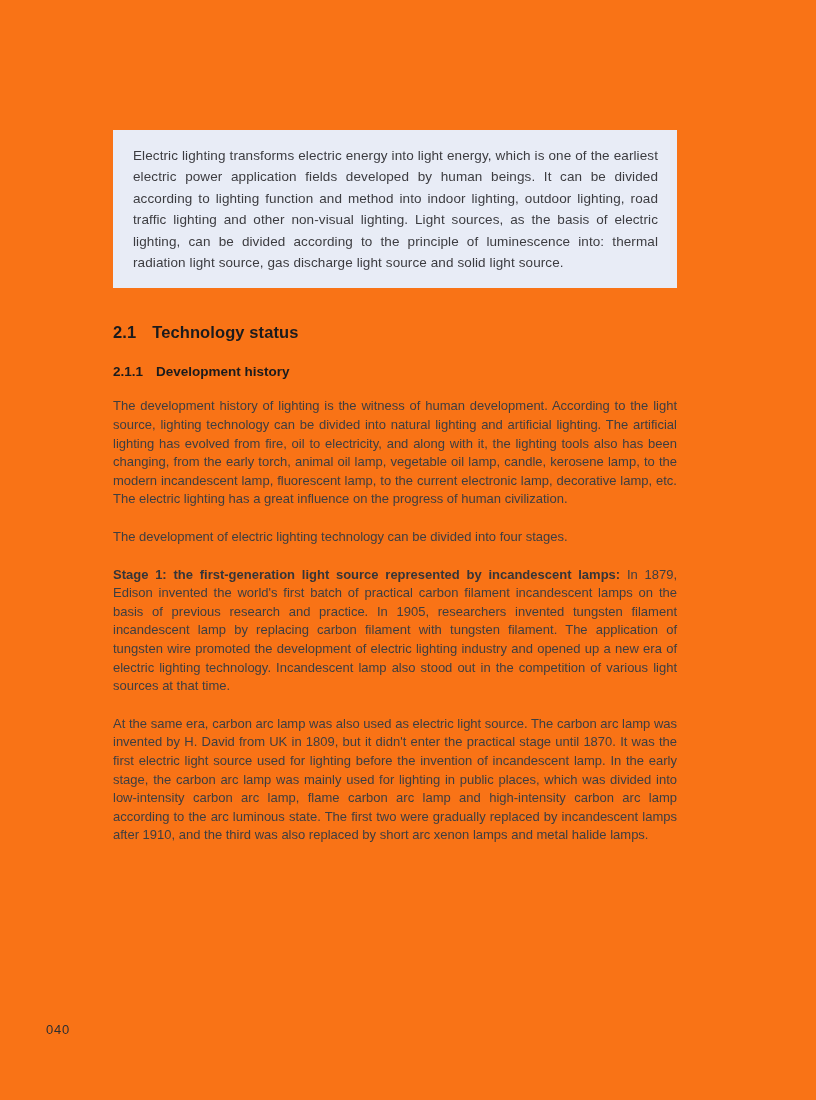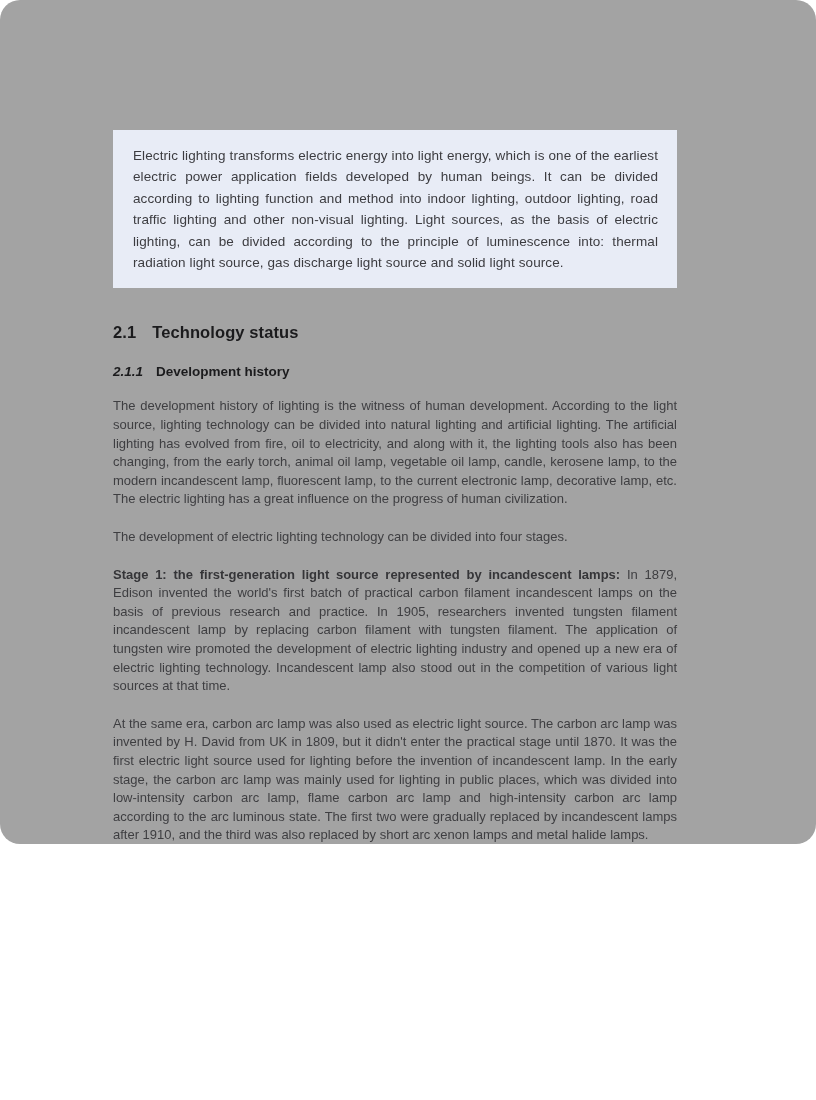--- a/index.html
+++ b/index.html
@@ -3,24 +3,23 @@
 <meta charset="utf-8">
 <style>
   * { margin: 0; padding: 0; box-sizing: border-box; }
   html, body {
     width: 816px; height: 1100px;
     background: #ffffff;
     font-family: "Liberation Sans", "DejaVu Sans", sans-serif;
   }
   .page {
     position: relative;
-    width: 816px; height: 844px;
-    background: #a3a3a3;
+    width: 816px; height: 1100px;
+    background: #f97316;
     overflow: hidden;
-    border-radius: 20px;
   }
   .content {
     position: absolute;
     left: 113px; top: 130px;
     width: 564px;
   }
   .intro-box {
     background: #e8ecf6;
     padding: 15px 19px 15px 20px;
     font-size: 13.5px;
@@ -36,21 +35,21 @@
     color: #1b1b1d;
     letter-spacing: 0.1px;
   }
   .h2 .sec-num { display: inline-block; margin-right: 16px; }
   .h3 {
     margin-top: 22px;
     font-size: 13.5px;
     font-weight: bold;
     color: #1b1b1d;
   }
-  .h3 .sec-num { display: inline-block; margin-right: 13px; font-style: italic; }
+  .h3 .sec-num { display: inline-block; margin-right: 13px; }
   .para {
     margin-top: 19px;
     font-size: 13px;
     line-height: 18.6px;
     text-align: justify;
     color: #3e3e41;
   }
   .para.first { margin-top: 18px; }
   .para .lead {
     font-weight: 700;

